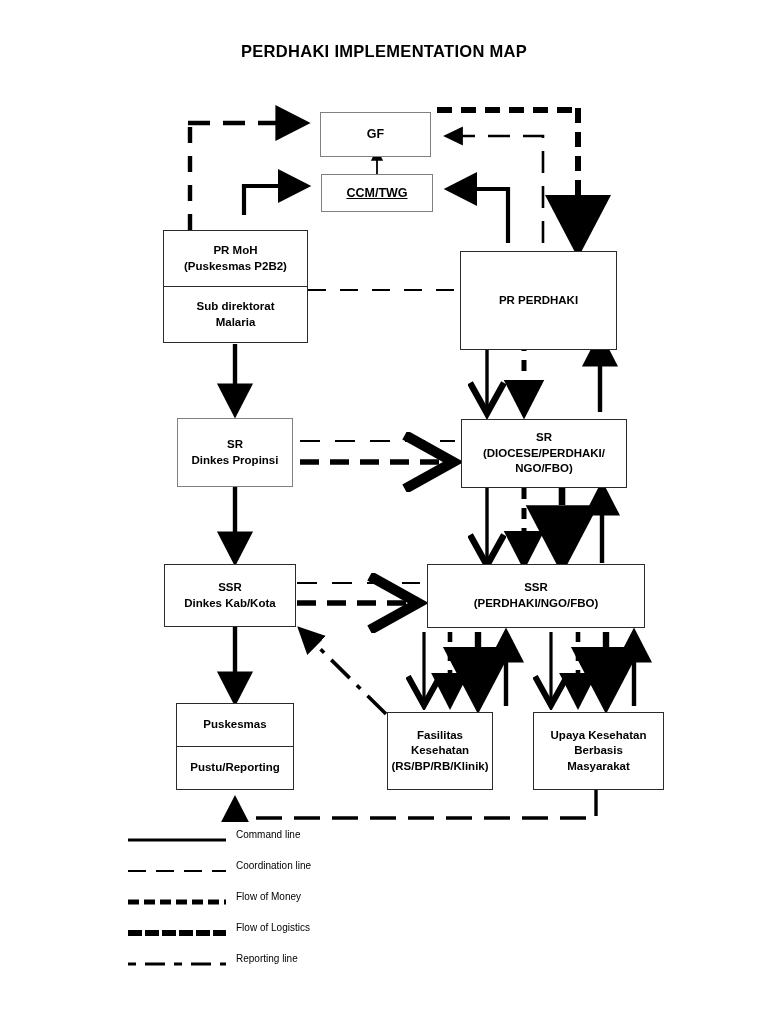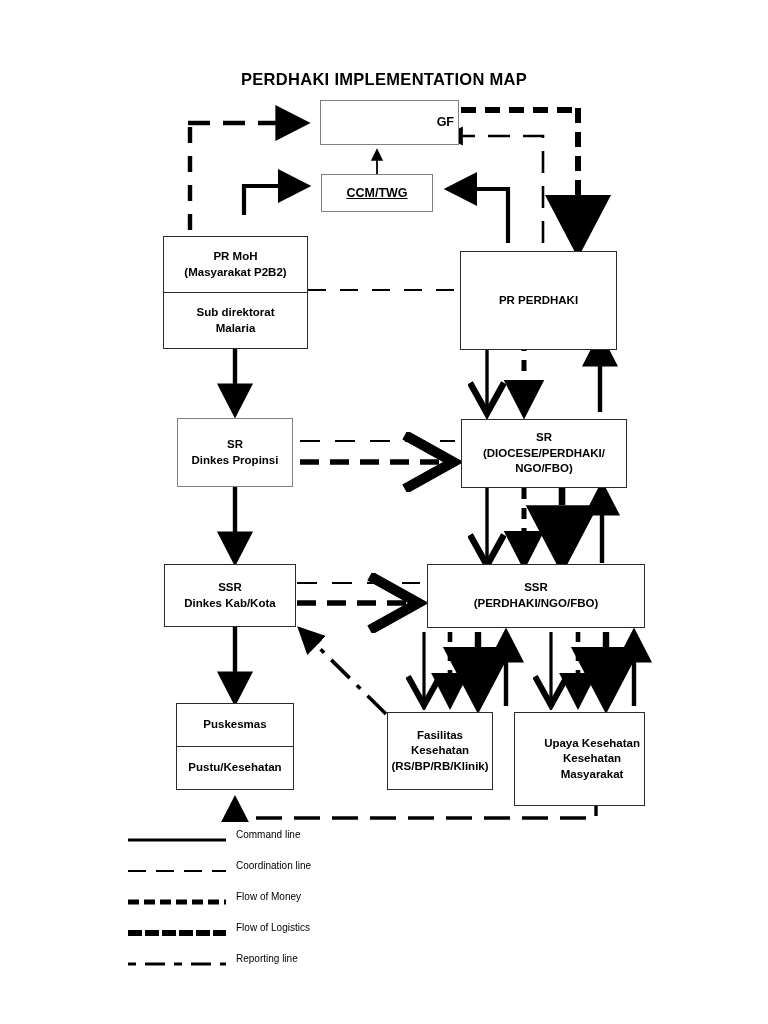--- a/index.html
+++ b/index.html
@@ -2,21 +2,21 @@
 <html><head>
 <meta charset="utf-8">
 <style>
   html,body{margin:0;padding:0;background:#fff;}
   body{width:768px;height:1024px;position:relative;
        font-family:"Liberation Sans","DejaVu Sans",sans-serif;
        -webkit-font-smoothing:antialiased;}
   #stage{position:absolute;inset:0;width:768px;height:1024px;overflow:hidden;background:#fff;}
 
   .title{position:absolute;left:0;right:0;top:42px;text-align:center;
-         font-size:16.5px;font-weight:bold;letter-spacing:.3px;color:#000;margin-top:28px;}
+         font-size:16.5px;font-weight:bold;letter-spacing:.3px;color:#000;}
 
   .box{position:absolute;box-sizing:border-box;border:1.6px solid #808080;
        background:#fff;display:flex;flex-direction:column;z-index:5;}
   .box .cell{flex:1;display:flex;align-items:center;justify-content:center;
              text-align:center;font-size:11.5px;font-weight:bold;color:#000;
              line-height:1.35;padding:2px 4px;box-sizing:border-box;}
   .box .cell.div{border-top:1.6px solid #808080;}
   .box.dark{border-color:#2b2b2b;}
   .box.dark .cell.div{border-top-color:#2b2b2b;}
   .box .cell.big{font-size:12.5px;}
@@ -162,33 +162,33 @@
 
     <g>
       <path d="M386,714 L300,629" fill="none" stroke="#000" stroke-width="3.6" stroke-dasharray="26 10 5 10" marker-end="url(#mThinTri)"></path>
     </g>
 
     <g>
       <path d="M596,790 L596,818 L235,818 L235,800" fill="none" stroke="#000" stroke-width="3.4" stroke-dasharray="26 12" marker-end="url(#mSolid)"></path>
     </g>
   </svg>
 
-  <div class="box" style="left:320px;top:100px;width:139px;height:45px;align-items:flex-end;">
+  <div class="box" style="left:320px;top:112px;width:111px;height:45px;">
     <div class="cell big">GF</div>
   </div>
 
   <div class="box" style="left:321px;top:174px;width:112px;height:38px;text-decoration:underline;">
     <div class="cell big">CCM/TWG</div>
   </div>
 
-  <div class="box dark" style="left:163px;top:230px;width:145px;height:113px;margin-top:6px;">
+  <div class="box dark" style="left:163px;top:230px;width:145px;height:113px;">
     <div class="cell">
       <span>
         <span>PR MoH</span><br>
-        <span>(Masyarakat P2B2)</span>
+        <span>(Puskesmas P2B2)</span>
       </span>
     </div>
     <div class="cell div">
       <span>
         <span>Sub direktorat</span><br>
         <span>Malaria</span>
       </span>
     </div>
   </div>
 
@@ -228,37 +228,37 @@
     <div class="cell">
       <span>
         <span>SSR</span><br>
         <span>(PERDHAKI/NGO/FBO)</span>
       </span>
     </div>
   </div>
 
   <div class="box dark" style="left:176px;top:703px;width:118px;height:87px;">
     <div class="cell">Puskesmas</div>
-    <div class="cell div">Pustu/Kesehatan</div>
+    <div class="cell div">Pustu/Reporting</div>
   </div>
 
   <div class="box dark" style="left:387px;top:712px;width:106px;height:78px;">
     <div class="cell">
       <span>
         <span>Fasilitas Kesehatan</span><br>
         <span>(RS/BP/RB/Klinik)</span>
       </span>
     </div>
   </div>
 
-  <div class="box dark" style="left:514px;top:712px;width:131px;height:94px;align-items:flex-end;">
+  <div class="box dark" style="left:533px;top:712px;width:131px;height:78px;">
     <div class="cell">
       <span>
         <span>Upaya Kesehatan</span><br>
-        <span>Kesehatan</span><br>
+        <span>Berbasis</span><br>
         <span>Masyarakat</span>
       </span>
     </div>
   </div>
 
   <div class="legend">
 
     <div class="legend-row">
       <svg class="legend-line" viewBox="0 0 98 6" preserveAspectRatio="none">
         <path d="M0,3 L98,3" stroke="#000" stroke-width="3.2" fill="none"></path>

